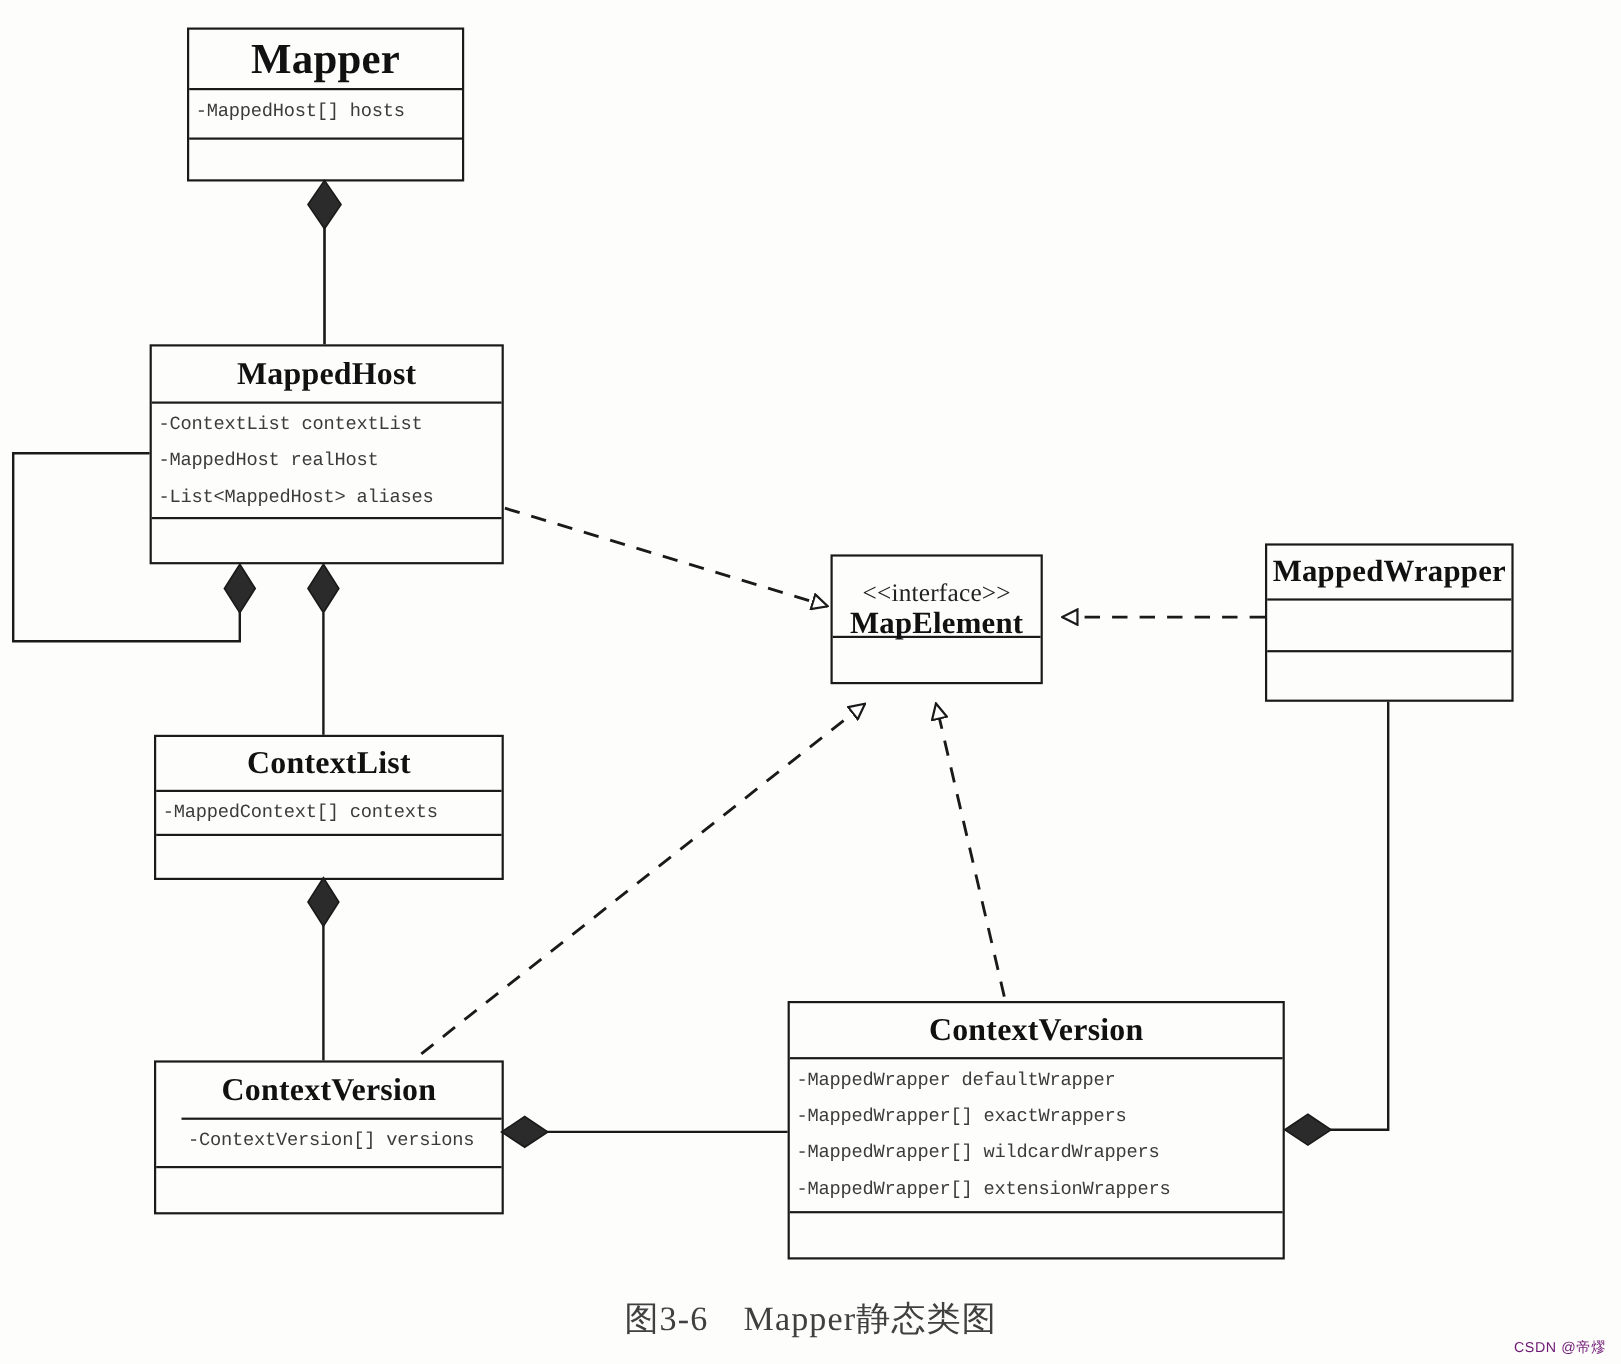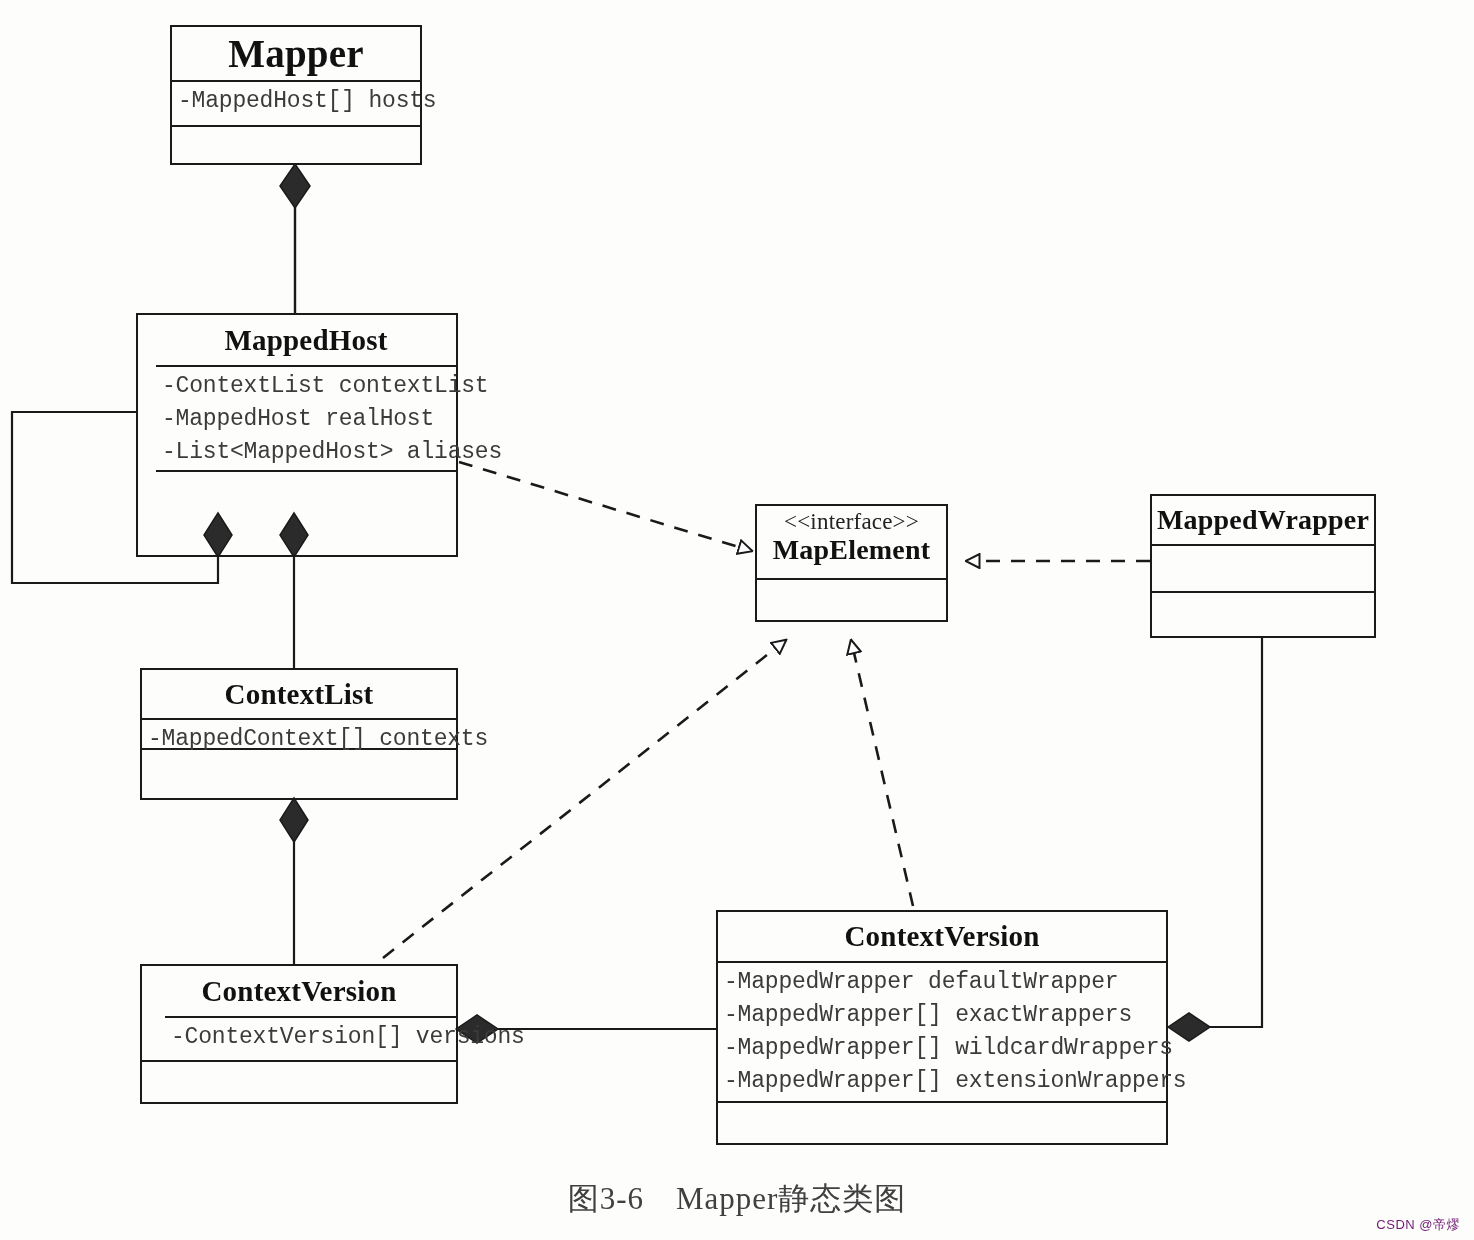--- a/index.html
+++ b/index.html
@@ -49,21 +49,21 @@
     display: block;
     font-weight: bold;
   }
   .uml-sep {
     border-top: 2px solid #1a1a1a;
   }
   .uml-attrs {
     box-sizing: border-box;
     padding: 3px 0 3px 6px;
     font-family: "Liberation Mono", monospace;
-    font-size: 23px;
+    font-size: 17px;
     line-height: 33px;
     color: #3b3b3b;
     white-space: nowrap;
     letter-spacing: -0.2px;
   }
   .uml-empty {
     box-sizing: border-box;
   }
   
   #edges {
@@ -171,54 +171,54 @@
   <div class="uml-box" style="left:170px; top:25px; width:252px; height:140px;">
     <div class="uml-title" style="height:53px; line-height:53px; font-size:39px;">
       <span class="uml-name">Mapper</span>
     </div>
     <div class="uml-attrs uml-sep" style="height:45px;">
       <div>-MappedHost[] hosts</div>
     </div>
     <div class="uml-empty uml-sep" style="height:40px;"></div>
   </div>
 
-  <div class="uml-box" style="left:136px; top:313px; width:322px; height:244px;padding-left:18px;">
+  <div class="uml-box" style="left:136px; top:313px; width:322px; height:200px;">
     <div class="uml-title" style="height:50px; line-height:50px; font-size:29px;">
       <span class="uml-name">MappedHost</span>
     </div>
     <div class="uml-attrs uml-sep" style="height:105px;">
       <div>-ContextList contextList</div>
       <div>-MappedHost realHost</div>
       <div>-List&lt;MappedHost&gt; aliases</div>
     </div>
     <div class="uml-empty uml-sep" style="height:43px;"></div>
   </div>
 
   <div class="uml-box" style="left:140px; top:668px; width:318px; height:132px;">
     <div class="uml-title" style="height:48px; line-height:48px; font-size:29px;">
       <span class="uml-name">ContextList</span>
     </div>
-    <div class="uml-attrs uml-sep" style="height:30px;">
+    <div class="uml-attrs uml-sep" style="height:40px;">
       <div>-MappedContext[] contexts</div>
     </div>
     <div class="uml-empty uml-sep" style="height:38px;"></div>
   </div>
 
   <div class="uml-box" style="left:140px; top:964px; width:318px; height:140px;">
     <div class="uml-title" style="height:50px; line-height:50px; font-size:29px;">
       <span class="uml-name">ContextVersion</span>
     </div>
     <div class="uml-attrs uml-sep" style="height:44px;margin-left:23px;">
       <div>-ContextVersion[] versions</div>
     </div>
     <div class="uml-empty uml-sep" style="height:42px;"></div>
   </div>
 
   <div class="uml-box" style="left:755px; top:504px; width:193px; height:118px;">
-    <div class="uml-title" style="height:72px; padding-top:4px; font-size:28px; line-height:33px;">
+    <div class="uml-title" style="height:72px; padding-top:21px; font-size:28px; line-height:33px;">
       <span class="uml-stereotype">&lt;&lt;interface&gt;&gt;</span>
       <span class="uml-name">MapElement</span>
     </div>
     <div class="uml-empty uml-sep" style="height:42px;"></div>
   </div>
 
   <div class="uml-box" style="left:1150px; top:494px; width:226px; height:144px;">
     <div class="uml-title" style="height:48px; line-height:48px; font-size:28px;">
       <span class="uml-name">MappedWrapper</span>
     </div>

